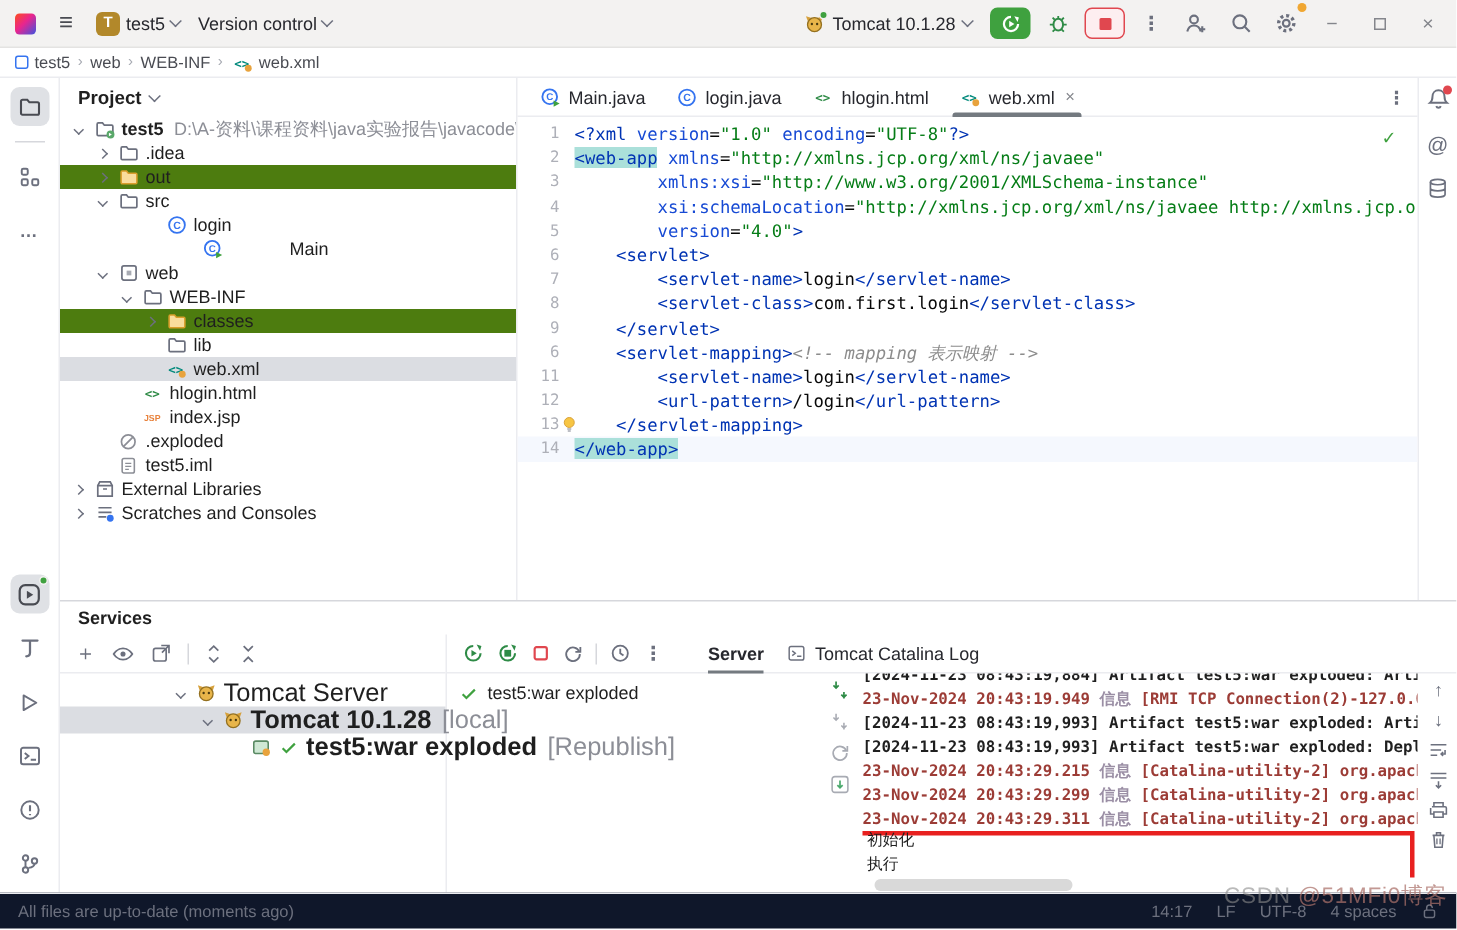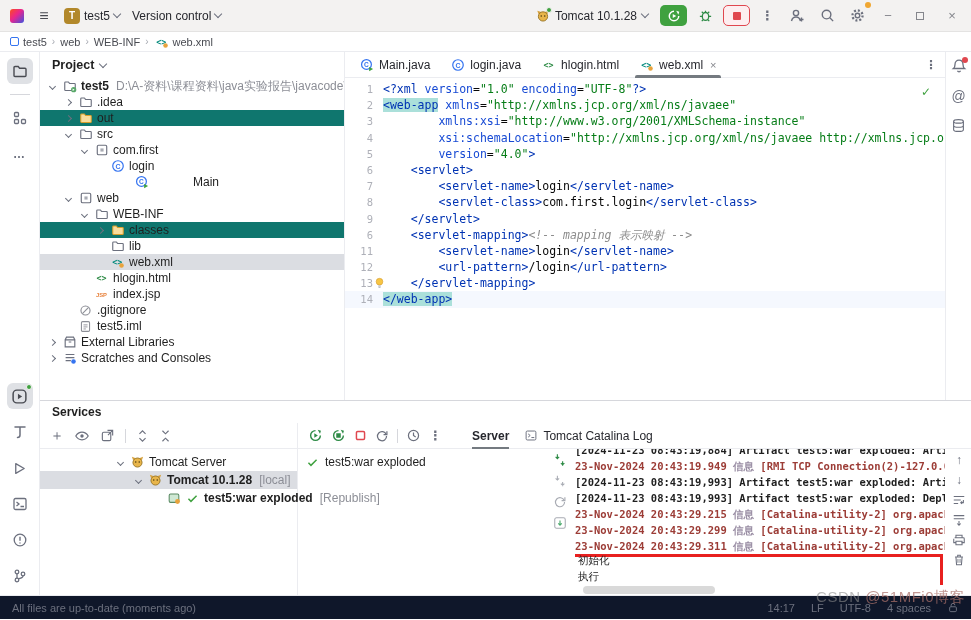--- a/index.html
+++ b/index.html
@@ -44,21 +44,21 @@
   .upper{display:flex;height:348px;min-height:348px}
 
   
   .project{width:305px;border-right:1px solid #ebecf0;overflow:hidden;display:flex;flex-direction:column}
   .proj-head{height:26px;display:flex;align-items:center;gap:6px;padding:0 12px;font-weight:bold;font-size:12.5px}
   .tree{font-size:12px}
   .trow{height:16px;display:flex;align-items:center;gap:4px;white-space:nowrap;padding-right:4px}
   .trow .lbl{color:#1f1f1f}
   .trow .lbl.b{font-weight:bold}
   .trow .extra{color:#8c8e96;margin-left:3px}
-  .trow.cream{background:#0f766e}
+  .trow.cream{background:#4d7c0f}
   .trow.selected{background:#dbdde2}
   .tchev{width:12px;display:inline-flex;justify-content:center;flex:none}
   .tchev i{width:5px;height:5px;border-right:1.3px solid #6c707e;border-bottom:1.3px solid #6c707e;display:block}
   .tchev.d i{transform:rotate(45deg)}
   .tchev.r i{transform:rotate(-45deg)}
   .ticon{width:15px;height:15px;display:inline-flex;align-items:center;justify-content:center;flex:none}
 
   
   .editor{flex:1;min-width:0;display:flex;flex-direction:column;position:relative}
   .tabbar{height:26px;display:flex;align-items:center;border-bottom:1px solid #ebecf0;padding-left:4px}
@@ -77,21 +77,21 @@
   .tk-p{color:#080808}.tk-cmt{color:#8c8c8c;font-style:italic}
   .insp-check{position:absolute;top:6px;right:14px;color:#3fa13f;font-size:12px;font-weight:bold}
 
   
   .services{height:195px;border-top:1px solid #d6d7dc;display:flex;flex-direction:column;background:#fff}
   .svc-title{height:22px;display:flex;align-items:center;padding:0 12px;font-weight:bold}
   .svc-body{flex:1;display:flex;min-height:0}
   .svc-left{width:258px;border-right:1px solid #ebecf0;display:flex;flex-direction:column}
   .svc-toolbar{height:26px;display:flex;align-items:center;gap:10px;padding:0 10px;border-bottom:1px solid #ebecf0;color:#6c707e}
   .vdiv{width:1px;height:14px;background:#d6d7dc}
-  .svc-tree{padding-top:4px;font-size:12px}
+  .svc-tree{padding-top:4px;font-size:17px}
   .svc-tree .trow{height:18px;padding-right:0}
   .svc-right{flex:1;display:flex;flex-direction:column;min-width:0}
   .svc-tabs{display:flex;align-items:center;gap:14px;margin-left:22px}
   .svc-tab{height:26px;display:flex;align-items:center;gap:5px;position:relative;color:#27282e}
   .svc-tab.active{font-weight:bold}
   .svc-tab.active::after{content:"";position:absolute;left:0;right:0;bottom:0;height:2px;background:#747a80}
   .svc-content{flex:1;display:flex;min-height:0}
   .server-panel{width:247px;padding:6px 8px;font-size:12px}
   .srvrow{display:flex;align-items:center;gap:6px}
   .console{flex:1;position:relative;min-width:0}
@@ -319,32 +319,20 @@
               <span class="tchev d">
                 <i></i>
               </span>
               <span class="ticon">
                 <svg width="14" height="14" viewBox="0 0 16 16">
                   <path d="M2 4.3c0-.5.4-.9.9-.9h3.2l1.4 1.7h5.6c.5 0 .9.4.9.9v6.2c0 .5-.4.9-.9.9H2.9c-.5 0-.9-.4-.9-.9z" fill="none" stroke="#6c707e" stroke-width="1.3"></path>
                 </svg>
               </span>
               <span class="lbl">src</span>
             </div>
-            <div class="trow" style="padding-left: 38px;">
-              <span class="tchev d">
-                <i></i>
-              </span>
-              <span class="ticon">
-                <svg width="14" height="14" viewBox="0 0 16 16">
-                  <rect x="2.6" y="2.6" width="10.8" height="10.8" rx="1.5" fill="none" stroke="#6c707e" stroke-width="1.3"></rect>
-                  <rect x="6.2" y="6.2" width="3.6" height="3.6" fill="#a8abb3"></rect>
-                </svg>
-              </span>
-              <span class="lbl">com.first</span>
-            </div>
             <div class="trow" style="padding-left: 54px;">
               <span class="tchev"></span>
               <span class="ticon">
                 <svg width="14" height="14" viewBox="0 0 16 16">
                   <circle cx="8" cy="8" r="6" fill="#fff" stroke="#3574f0" stroke-width="1.4"></circle>
                   <text x="8" y="11" font-size="8" font-weight="bold" fill="#3574f0" text-anchor="middle" font-family="Liberation Sans,sans-serif">C</text>
                 </svg>
               </span>
               <span class="lbl">login</span>
             </div>
@@ -431,21 +419,21 @@
               <span class="lbl">index.jsp</span>
             </div>
             <div class="trow" style="padding-left: 22px;">
               <span class="tchev"></span>
               <span class="ticon">
                 <svg width="13" height="13" viewBox="0 0 16 16">
                   <circle cx="8" cy="8" r="5.6" fill="none" stroke="#8c8e96" stroke-width="1.4"></circle>
                   <path d="M4.2 11.8l7.6-7.6" stroke="#8c8e96" stroke-width="1.4"></path>
                 </svg>
               </span>
-              <span class="lbl">.gitignore</span>
+              <span class="lbl">.exploded</span>
             </div>
             <div class="trow" style="padding-left: 22px;">
               <span class="tchev"></span>
               <span class="ticon">
                 <svg width="13" height="13" viewBox="0 0 16 16">
                   <rect x="3" y="2" width="10" height="12" rx="1.5" fill="none" stroke="#8c8e96" stroke-width="1.3"></rect>
                   <path d="M5.5 6h5M5.5 8.5h5M5.5 11h3" stroke="#8c8e96" stroke-width="1.1"></path>
                 </svg>
               </span>
               <span class="lbl">test5.iml</span>

